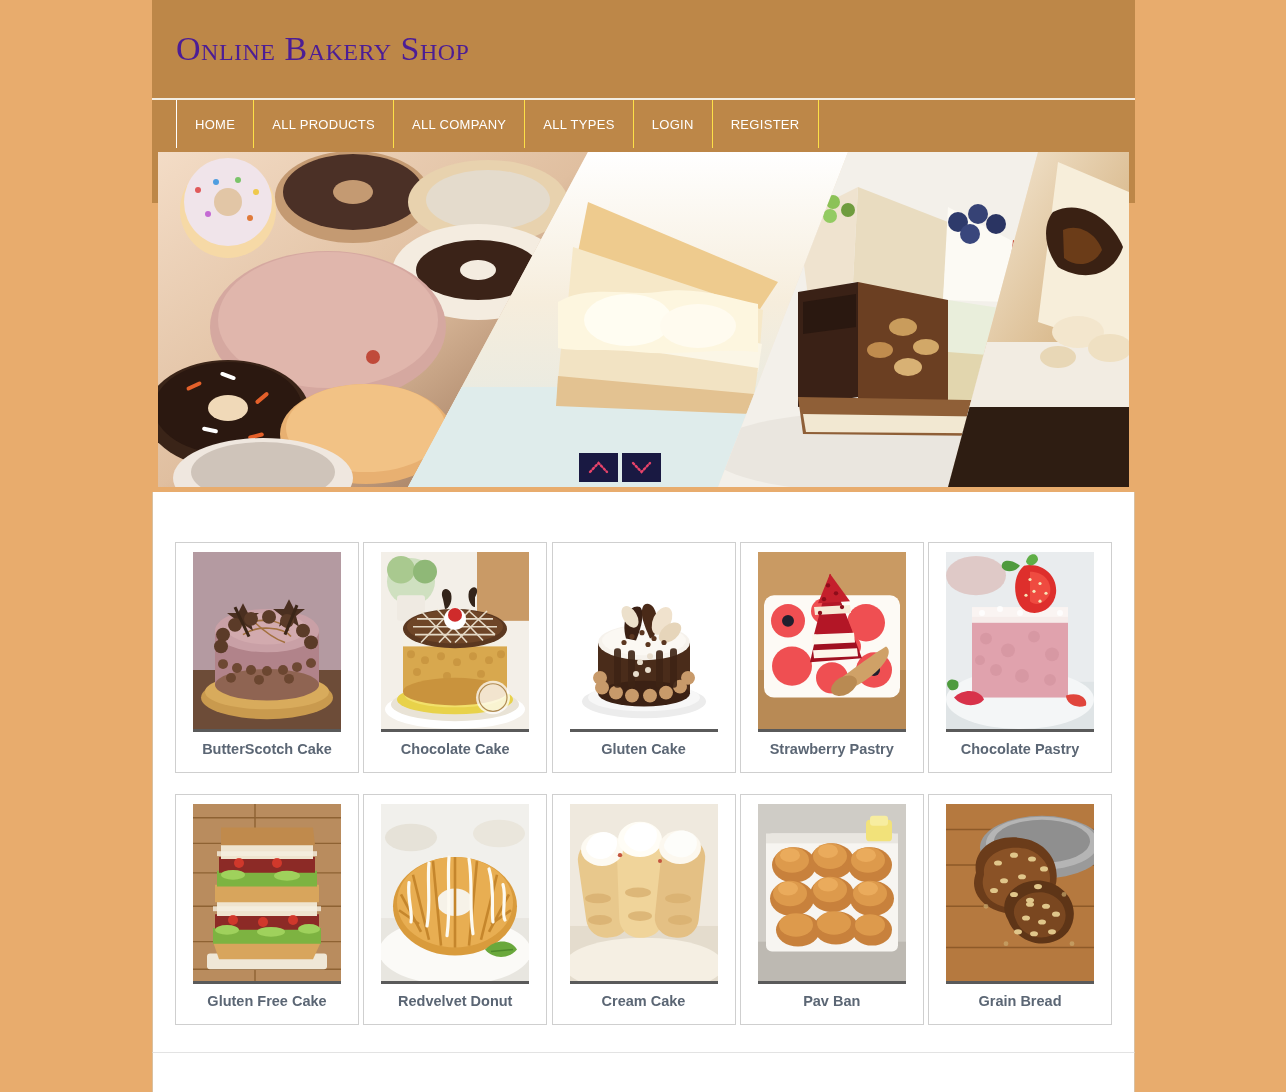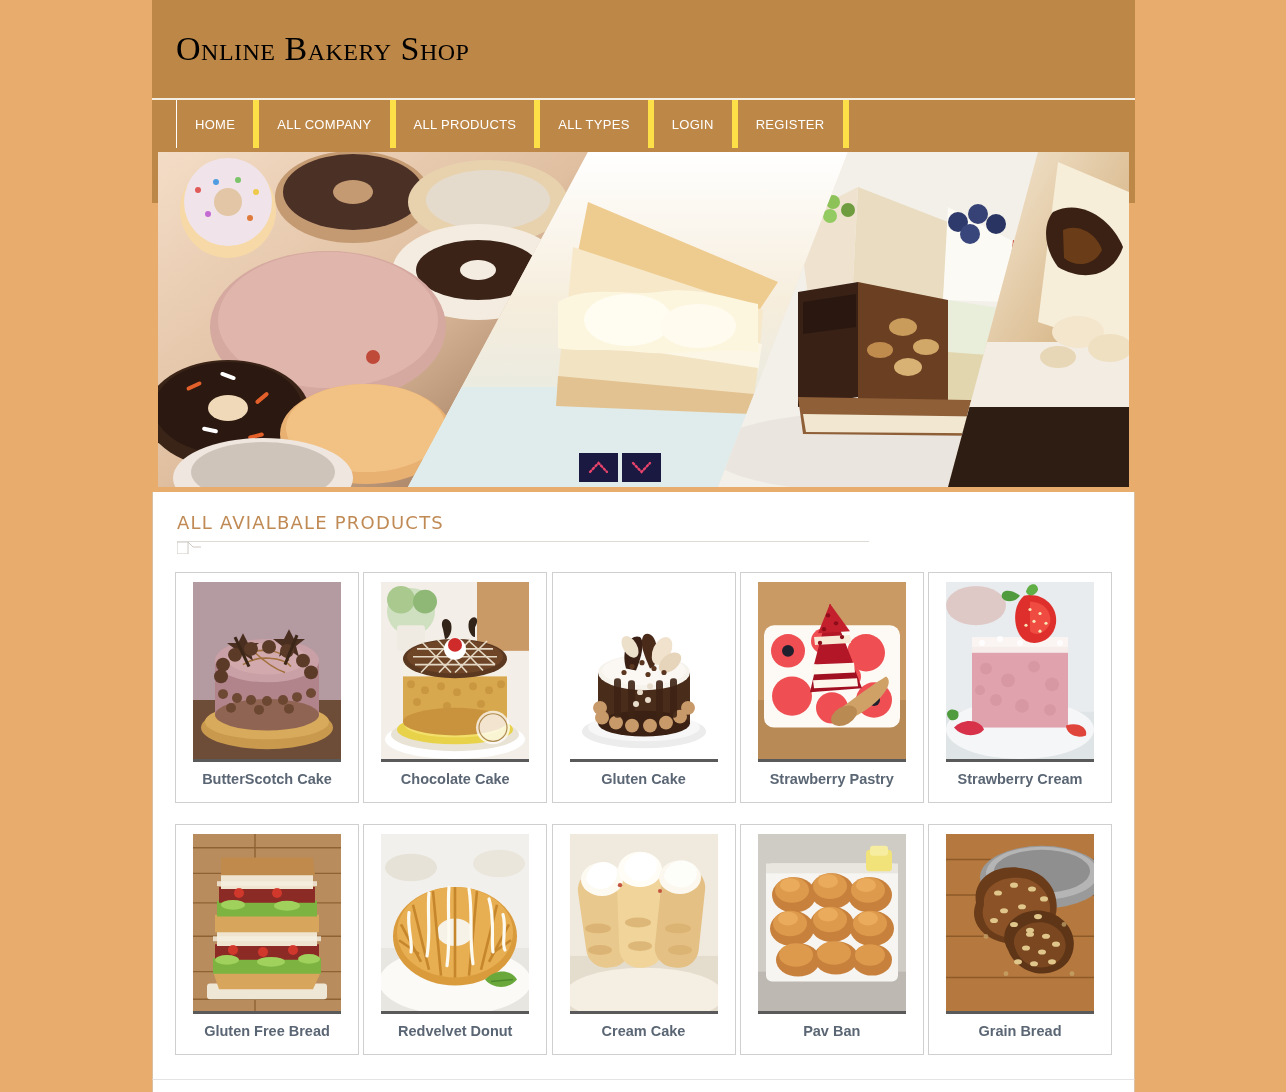--- a/index.html
+++ b/index.html
@@ -37,21 +37,21 @@
     padding: 0 0 0 24px;
     display: flex;
     align-items: center;
     border-bottom: 2px solid #f3ede2;
   }
 
   .site-title {
     font-family: "Liberation Serif", serif;
     font-variant: small-caps;
     font-size: 34px;
-    color: #000000;
+    color: #4c1d95;
     letter-spacing: 0.5px;
     font-weight: 400;
     line-height: 1;
   }
 
   
   .main-nav {
     height: 48px;
     background: #bd8748;
     display: flex;
@@ -60,21 +60,21 @@
   }
 
   .nav-item {
     display: flex;
     align-items: center;
     padding: 0 18px;
     color: #ffffff;
     font-size: 13px;
     letter-spacing: 0.3px;
     text-transform: uppercase;
-    border-right: 6px solid #fde047;
+    border-right: 1px solid #fde047;
     cursor: pointer;
     white-space: nowrap;
     text-decoration: none;
   }
   .nav-item:first-child { border-left: 1px solid #ffffff; }
 
   .nav-filler { flex: 1; }
 
   
   .slider-wrap {
@@ -215,22 +215,22 @@
 <div class="page">
 
   <div class="container">
 
     <div class="site-header">
       <div class="site-title">Online Bakery Shop</div>
     </div>
 
     <nav class="main-nav">
       <a class="nav-item">HOME</a>
+      <a class="nav-item">ALL PRODUCTS</a>
       <a class="nav-item">ALL COMPANY</a>
-      <a class="nav-item">ALL PRODUCTS</a>
       <a class="nav-item">ALL TYPES</a>
       <a class="nav-item">LOGIN</a>
       <a class="nav-item">REGISTER</a>
       <div class="nav-filler"></div>
     </nav>
 
     <div class="slider-wrap">
       <div class="slider">
 
         <svg class="slide-collage" viewBox="0 0 971 335" preserveAspectRatio="none">
@@ -376,28 +376,20 @@
             <svg class="chev" width="21" height="13" viewBox="0 0 21 13">
               <polyline points="2,2 10.5,11 19,2" fill="none" stroke="#e8436a" stroke-width="2.4" stroke-linecap="round" stroke-dasharray="1.6 2.4"></polyline>
             </svg>
           </button>
         </div>
       </div>
     </div>
 
     <div class="content">
 
-      <div class="section-head">
-        <div class="section-title">ALL AVIALBALE PRODUCTS</div>
-        <div class="section-rule"></div>
-        <svg class="section-notch" viewBox="0 0 24 12">
-          <polyline points="0,0 11,0 16,5 24,5" fill="none" stroke="#ccc7c1" stroke-width="1"></polyline>
-          <polyline points="0,0 0,12 11,12 11,0" fill="none" stroke="#ccc7c1" stroke-width="1"></polyline>
-        </svg>
-      </div>
 
       <div class="grid">
 
         <div class="card">
           <div class="card-thumb">
             <svg viewBox="0 0 148 180" preserveAspectRatio="none">
               <rect width="148" height="180" fill="#b49aa1"></rect>
               <rect y="120" width="148" height="60" fill="#6d4c38"></rect>
               <ellipse cx="74" cy="148" rx="66" ry="22" fill="#c99a4e"></ellipse>
               <ellipse cx="74" cy="142" rx="62" ry="18" fill="#d8ab5c"></ellipse>
@@ -619,21 +611,21 @@
                 <circle cx="80" cy="44" r="1.6"></circle>
                   <circle cx="94" cy="50" r="1.6"></circle>
               </g>
               <path d="M74,14 C64,6 54,8 56,16 C60,22 70,20 74,14 Z" fill="#4f9b3e"></path>
               <path d="M80,10 C82,0 92,0 92,8 C90,14 82,16 80,10 Z" fill="#5fae46"></path>
               <path d="M8,148 C18,138 34,140 38,150 C32,158 16,158 8,148 Z" fill="#d8324a"></path>
               <path d="M4,140 C-4,132 6,126 12,132 C14,138 10,142 4,140 Z" fill="#4f9b3e"></path>
               <path d="M120,146 C132,142 142,148 140,156 C130,160 120,154 120,146 Z" fill="#e0453c"></path>
             </svg>
           </div>
-          <div class="card-label">Strawberry Cream</div>
+          <div class="card-label">Chocolate Pastry</div>
         </div>
 
         <div class="card">
           <div class="card-thumb">
             <svg viewBox="0 0 148 180" preserveAspectRatio="none">
               <rect width="148" height="180" fill="#b98c5e"></rect>
               <g stroke="#8e6233" stroke-width="1.4">
                 <path d="M0,14 L148,14"></path>
                   <path d="M0,40 L148,40"></path>
                   <path d="M0,70 L148,70"></path>
@@ -663,21 +655,21 @@
                 <ellipse cx="34" cy="128" rx="12" ry="5"></ellipse>
                   <ellipse cx="78" cy="130" rx="14" ry="5"></ellipse>
                 <ellipse cx="116" cy="127" rx="11" ry="5"></ellipse>
                 <ellipse cx="40" cy="72" rx="12" ry="5"></ellipse>
                   <ellipse cx="94" cy="73" rx="13" ry="5"></ellipse>
               </g>
               <rect x="20" y="104" width="108" height="5" fill="#f5efe0" opacity="0.8"></rect>
               <rect x="24" y="48" width="100" height="5" fill="#f5efe0" opacity="0.8"></rect>
             </svg>
           </div>
-          <div class="card-label">Gluten Free Bread</div>
+          <div class="card-label">Gluten Free Cake</div>
         </div>
 
         <div class="card">
           <div class="card-thumb">
             <svg viewBox="0 0 148 180" preserveAspectRatio="none">
               <rect width="148" height="180" fill="#f1f0ec"></rect>
               <rect y="116" width="148" height="64" fill="#e8e6e0"></rect>
               <ellipse cx="74" cy="150" rx="76" ry="34" fill="#fbfaf7"></ellipse>
               <ellipse cx="30" cy="34" rx="26" ry="14" fill="#e6e2d8"></ellipse>
               <ellipse cx="118" cy="30" rx="26" ry="14" fill="#eae6dc"></ellipse>

